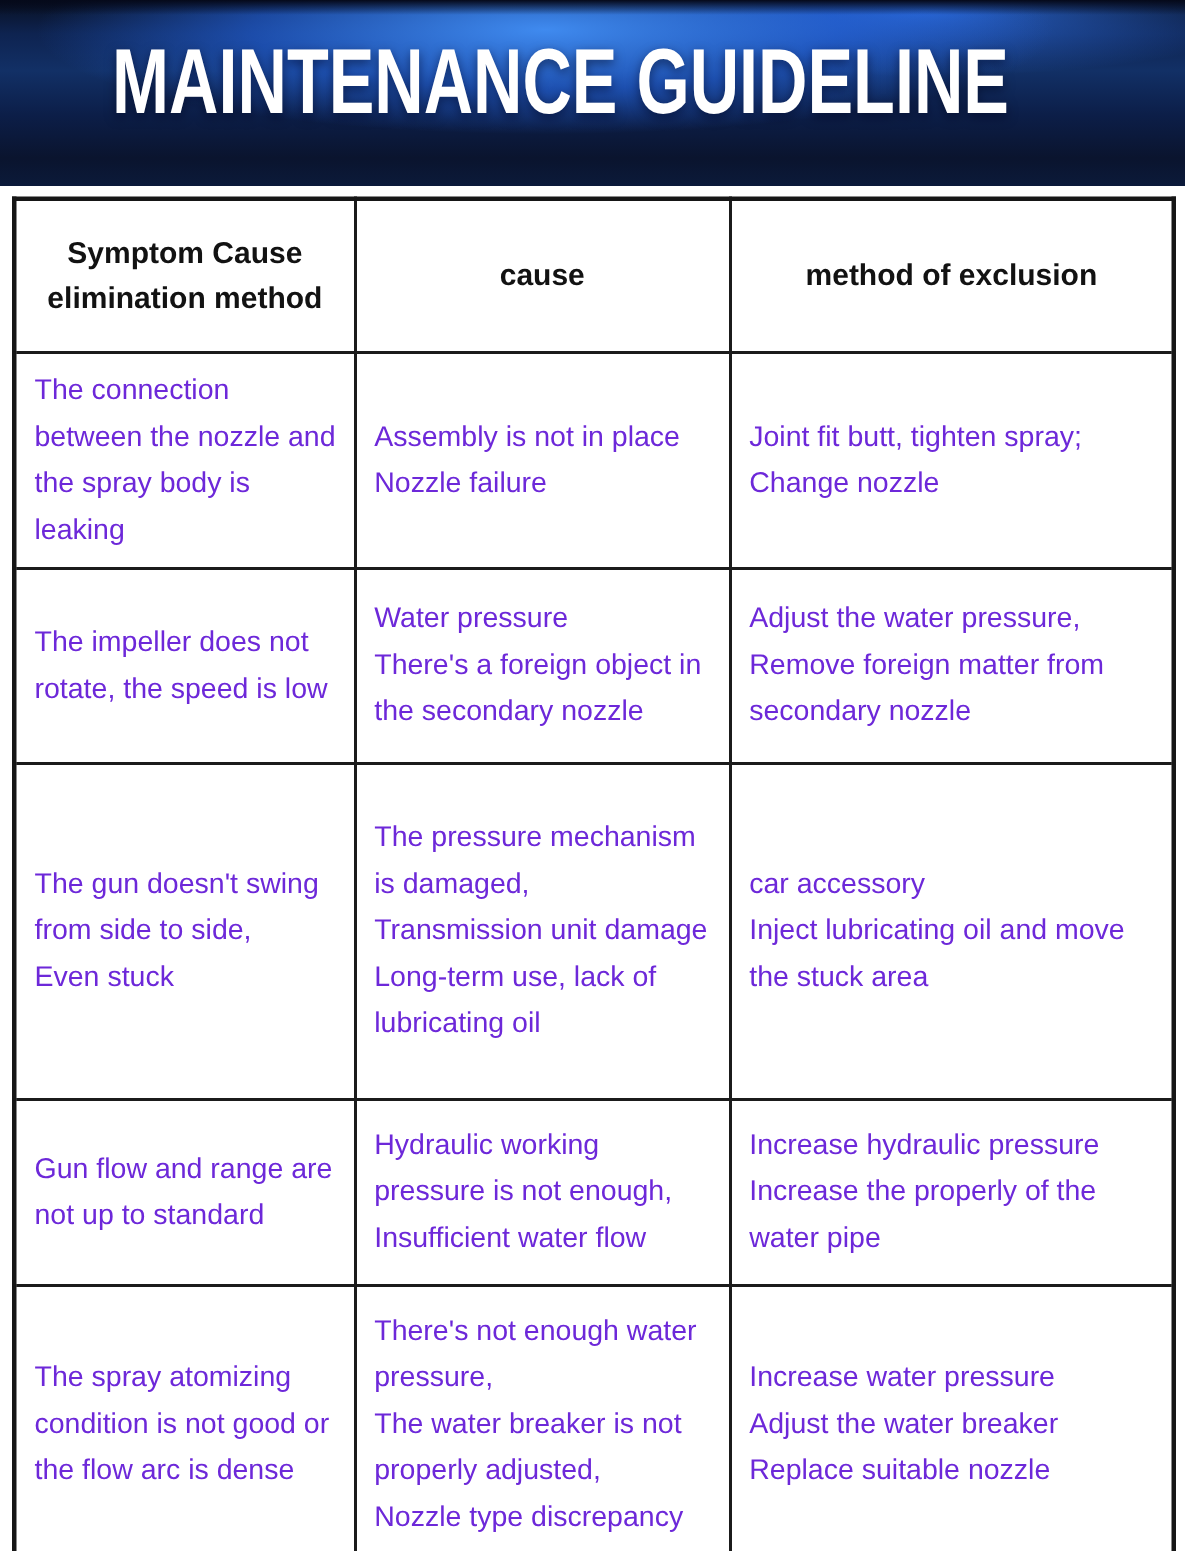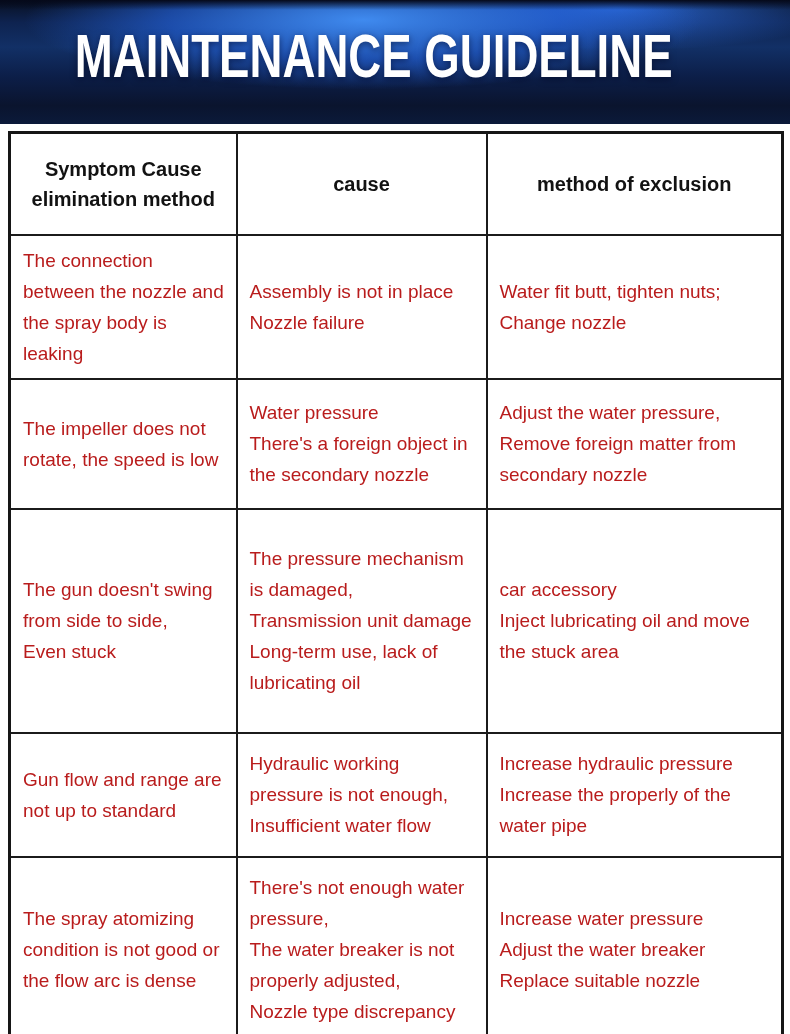--- a/index.html
+++ b/index.html
@@ -46,21 +46,21 @@
     table-layout: fixed;
     width: 773px;
     border: 3px solid #161616;
   }
   col.c1 { width: 227px; }
   col.c2 { width: 250px; }
   col.c3 { width: 296px; }
   th, td {
     border: 2px solid #1b1b1b;
     vertical-align: middle;
-    color: #b91c1c;
+    color: #6d28d9;
   }
   thead tr { height: 102px; }
   tbody tr:nth-child(1) { height: 144px; }
   tbody tr:nth-child(2) { height: 130px; }
   tbody tr:nth-child(3) { height: 224px; }
   tbody tr:nth-child(4) { height: 124px; }
   tbody tr:nth-child(5) { height: 187px; }
   th {
     font-size: 20px;
     font-weight: bold;
@@ -101,21 +101,21 @@
     <tbody>
         <tr>
           <td>
             <div>The connection between the nozzle and the spray body is leaking</div>
           </td>
           <td>
             <div>Assembly is not in place</div>
             <div>Nozzle failure</div>
           </td>
           <td>
-            <div>Water fit butt, tighten nuts;</div>
+            <div>Joint fit butt, tighten spray;</div>
             <div>Change nozzle</div>
           </td>
         </tr>
         <tr>
           <td>
             <div>The impeller does not rotate, the speed is low</div>
           </td>
           <td>
             <div>Water pressure</div>
             <div>There's a foreign object in the secondary nozzle</div>

